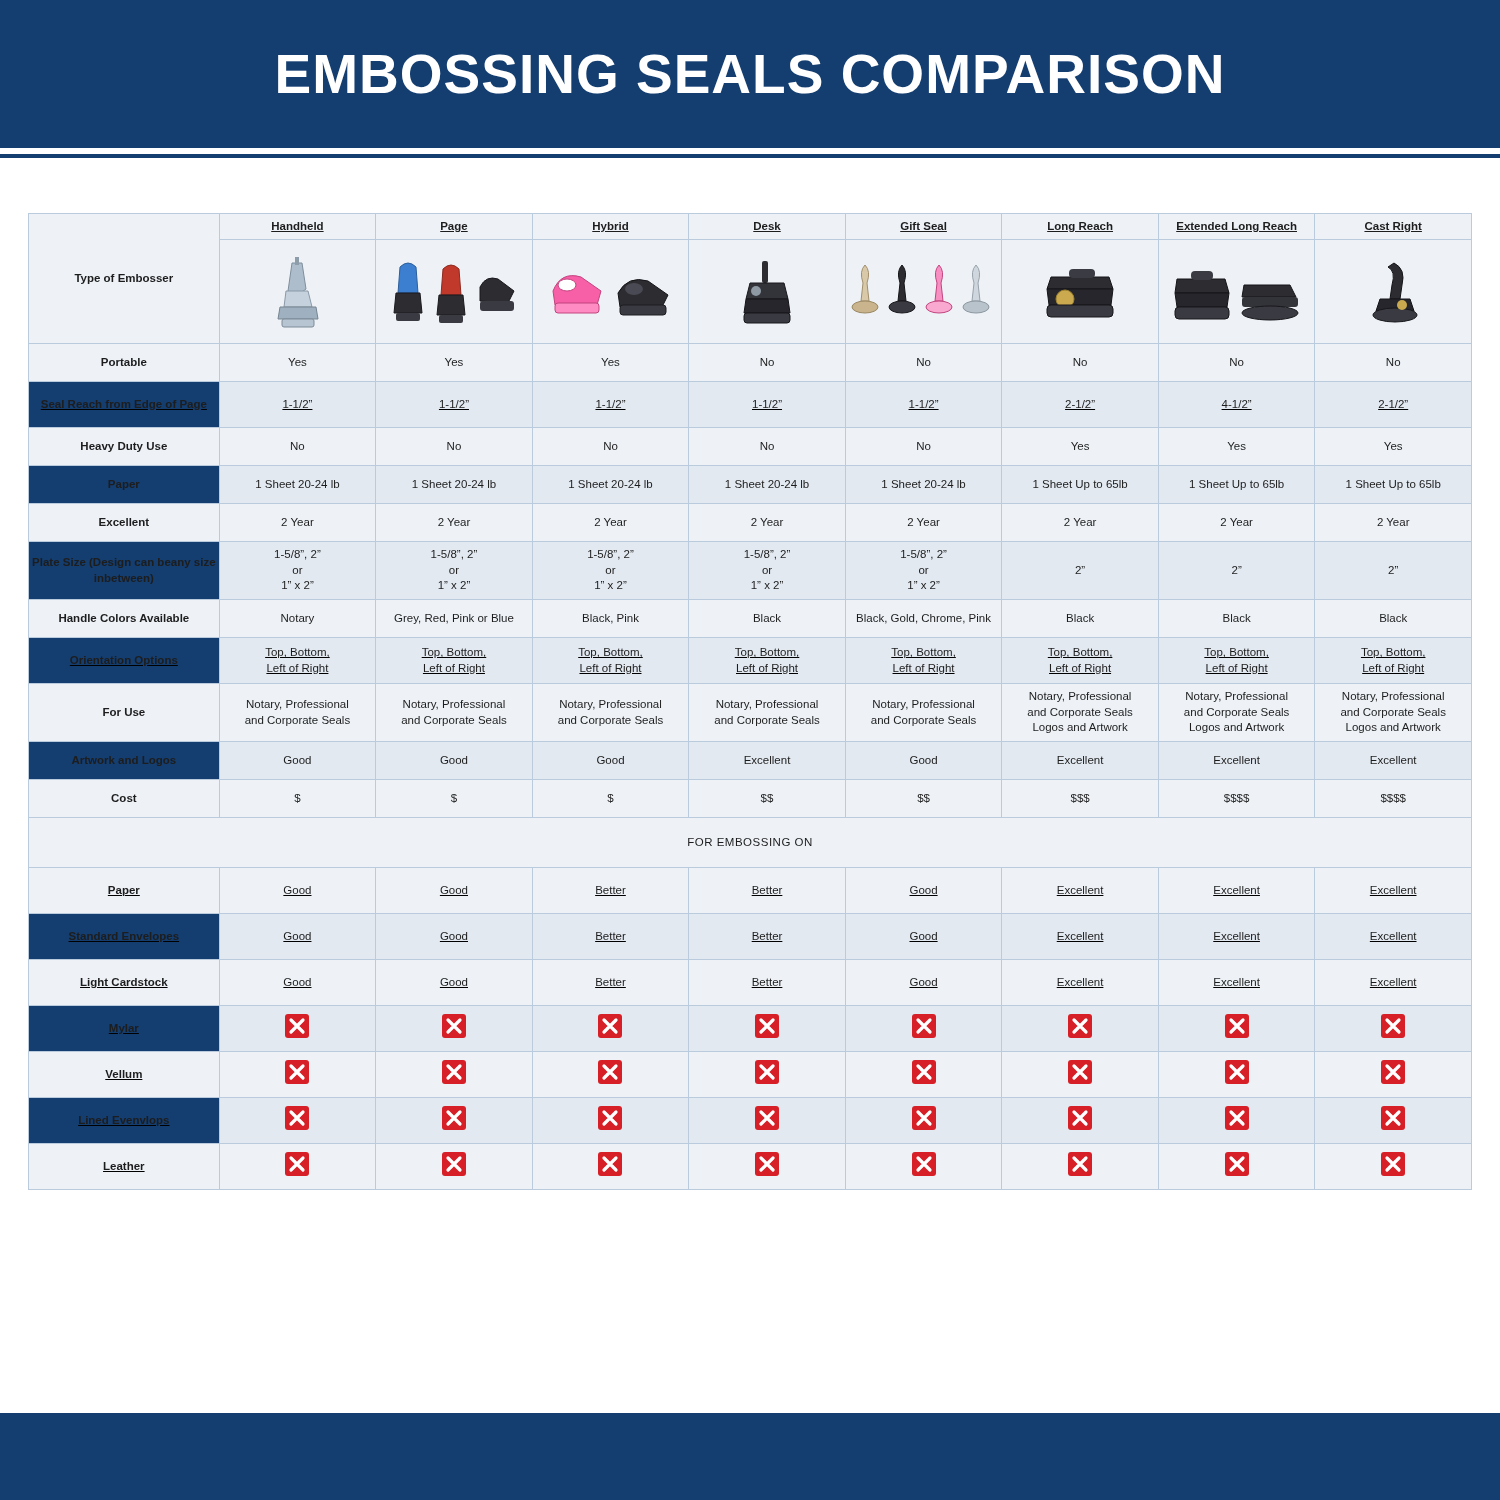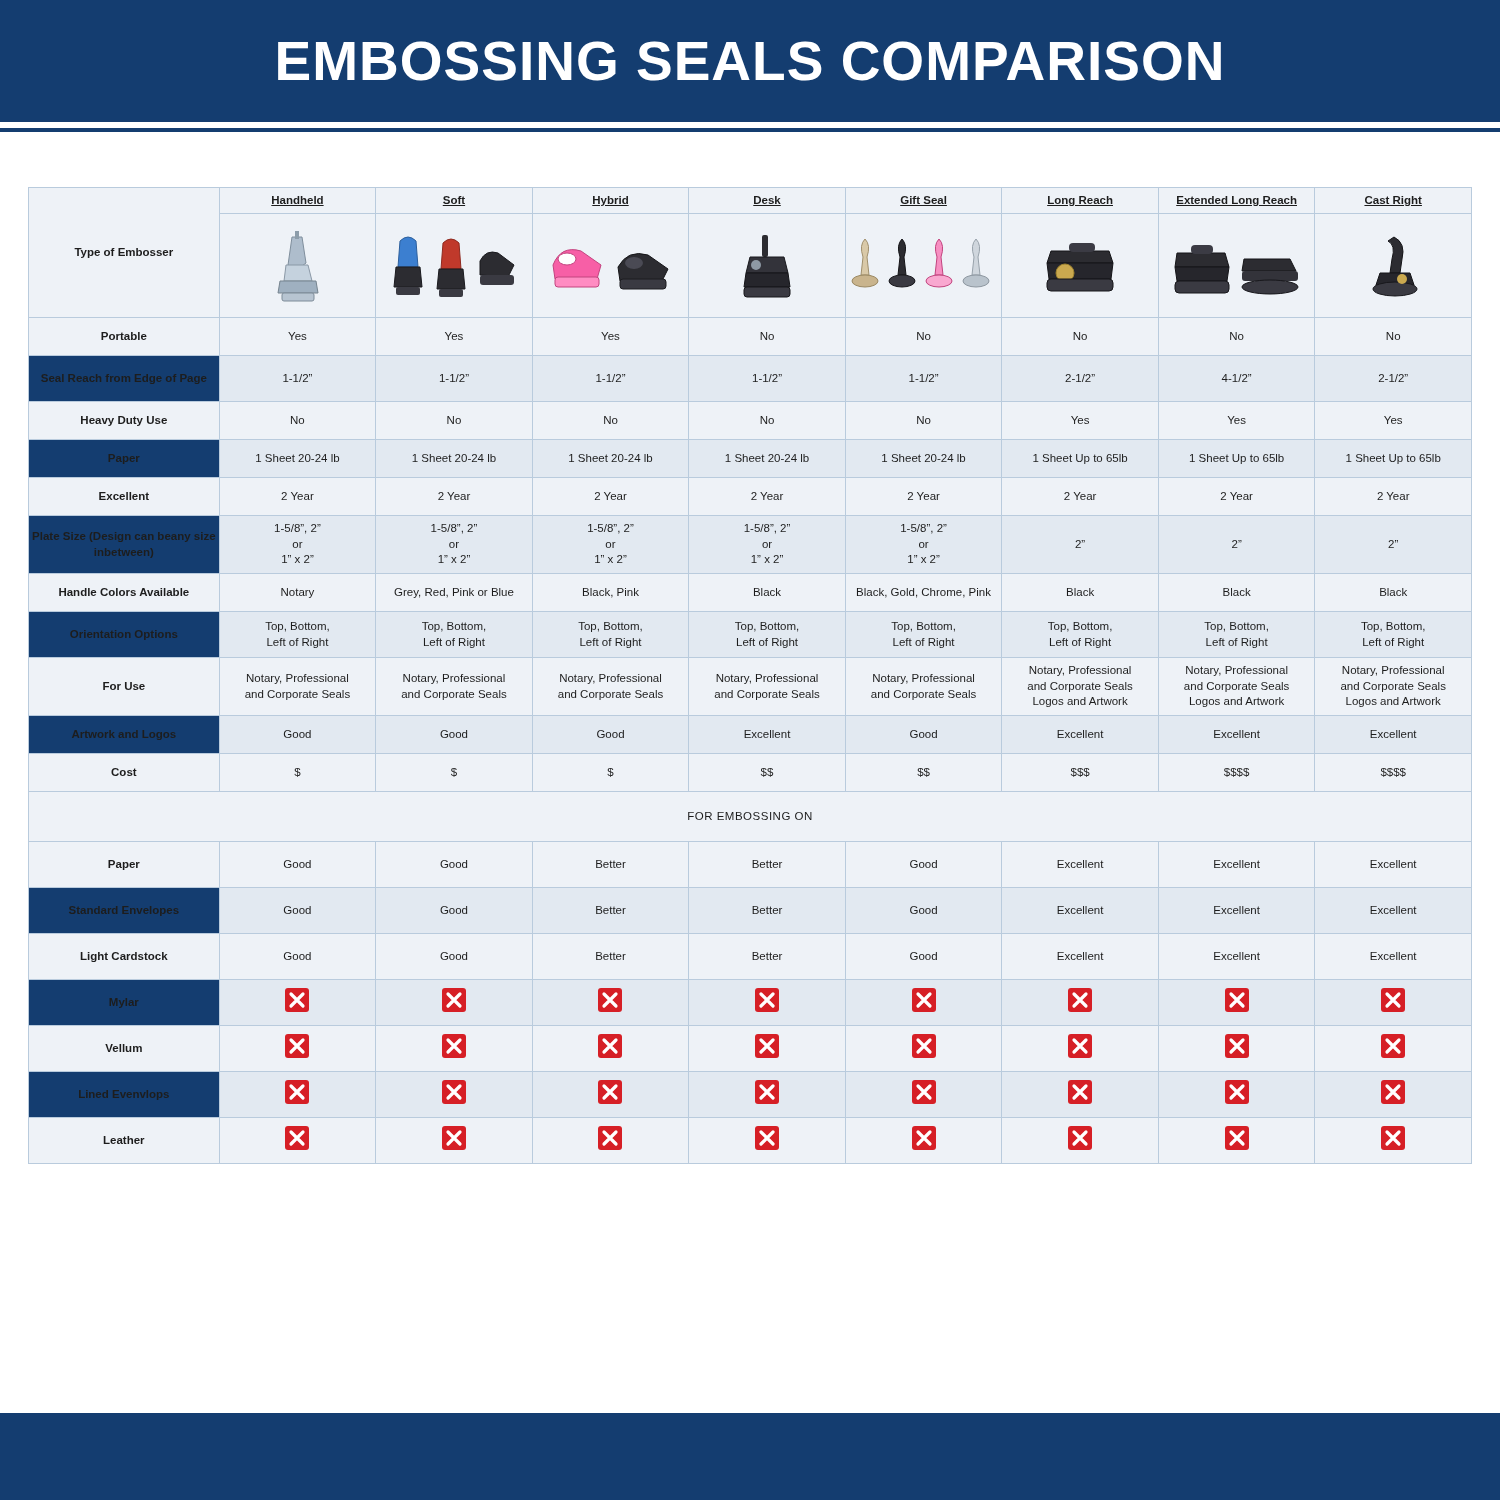--- a/index.html
+++ b/index.html
@@ -11,21 +11,21 @@
   }
   .page {
     position: relative;
     width: 1500px; height: 1500px;
     background: #ffffff;
     overflow: hidden;
   }
   
   .header {
     width: 100%;
-    height: 122px;
+    height: 148px;
     background: #143d70;
     display: flex;
     align-items: center;
     justify-content: center;
   }
   .header-title {
     color: #ffffff;
     font-size: 55px;
     font-weight: bold;
     letter-spacing: 1px;
@@ -114,21 +114,21 @@
     letter-spacing: 0.5px;
     border: 1px solid #143d70;
   }
   .xmark {
     display: inline-block;
     width: 26px; height: 26px;
     position: relative;
   }
   .xmark svg { display: block; }
   .cellrow-h { height: 38px; }
-  .cellrow-h2 { height: 46px; }
+  .cellrow-h2 { height: 46px; text-decoration: underline; }
   .cellrow-h3 { height: 58px; }
 
   
   .emb-holder {
     display: flex;
     align-items: flex-end;
     justify-content: center;
     gap: 3px;
     height: 95px;
     padding-bottom: 4px;
@@ -149,21 +149,21 @@
     <table class="cmp">
       <colgroup>
         <col style="width:190px">
         <col span="8" style="width:156px">
       </colgroup>
       <tbody>
 
         <tr>
           <td class="rowlabel label-cell-tall" rowspan="2">Type of Embosser</td>
           <th class="colhead">Handheld</th>
-          <th class="colhead">Soft</th>
+          <th class="colhead">Page</th>
           <th class="colhead">Hybrid</th>
           <th class="colhead">Desk</th>
           <th class="colhead">Gift Seal</th>
           <th class="colhead">Long Reach</th>
           <th class="colhead">Extended Long Reach</th>
           <th class="colhead">Cast Right</th>
         </tr>
         <tr>
           <td class="imgcell">
             <div class="emb-holder">

